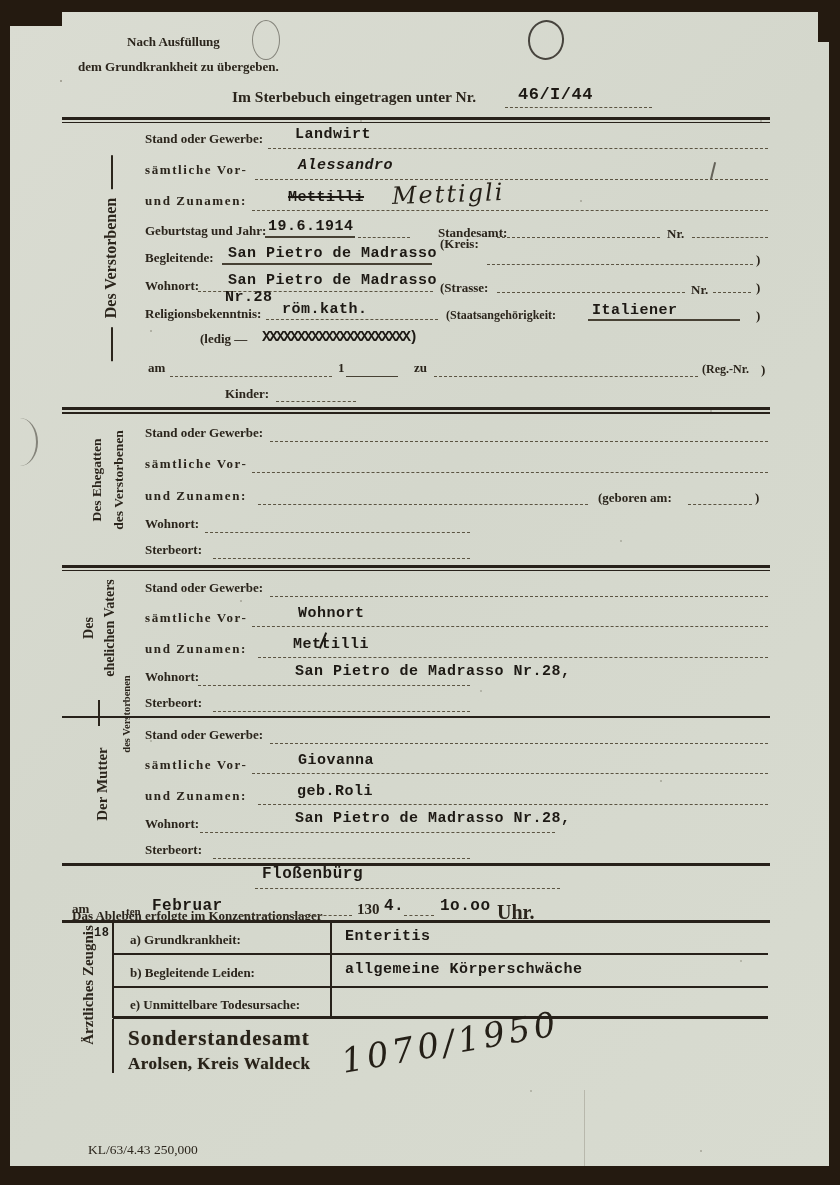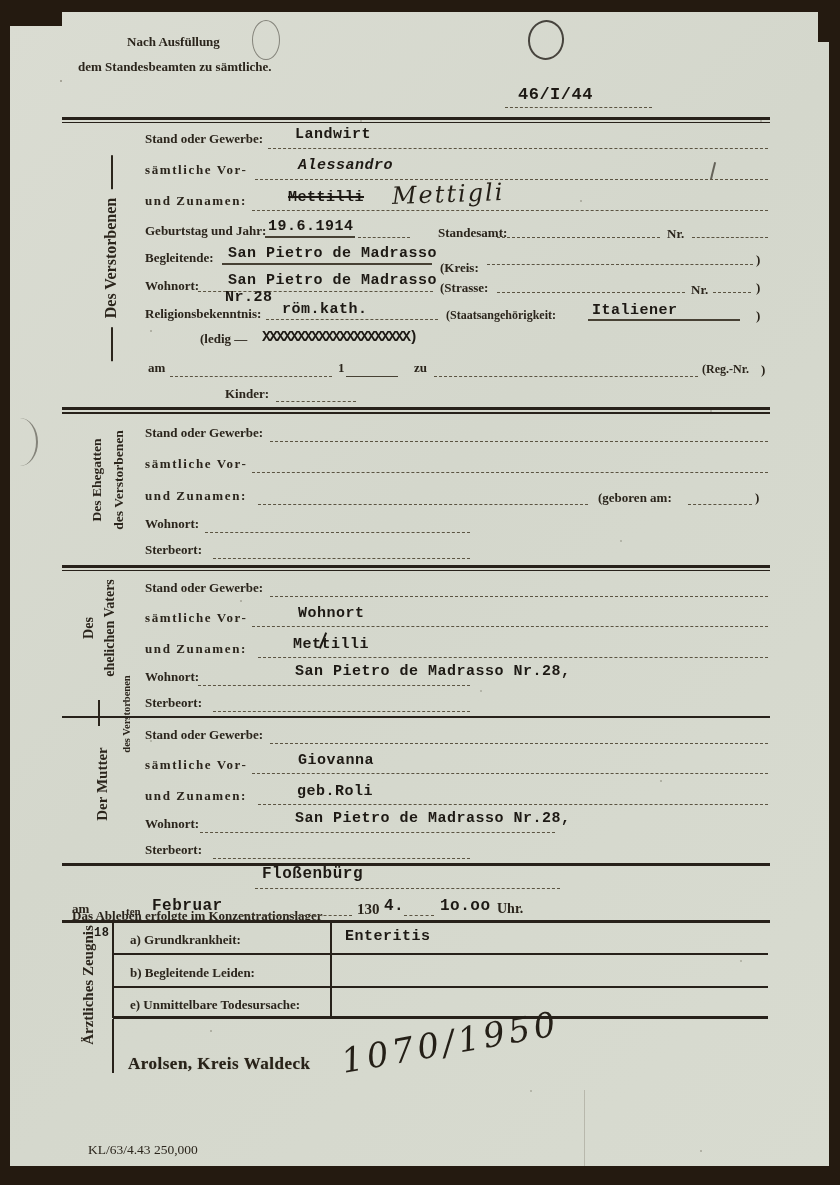--- a/index.html
+++ b/index.html
@@ -47,21 +47,22 @@
   <div class="abs bar" style="left:0;top:0;width:10px;height:1185px;"></div>
   <div class="abs bar" style="left:829px;top:0;width:11px;height:1185px;"></div>
   <div class="abs bar" style="left:0;top:1166px;width:840px;height:19px;"></div>
 
   <div class="abs hole" style="left:252px;top:20px;width:26px;height:38px;border:1.5px solid rgba(50,45,38,.5);"></div>
   <div class="abs hole" style="left:528px;top:20px;width:32px;height:36px;border:2.5px solid rgba(35,30,25,.8);transform:rotate(8deg);"></div>
   <div class="abs hole" style="left:2px;top:418px;width:34px;height:48px;border-right:2px solid rgba(50,45,38,.5);"></div>
   <div class="abs" style="left:712px;top:162px;width:2px;height:18px;background:rgba(40,35,28,.65);transform:rotate(14deg);"></div>
 
   <div class="abs lbl" style="left:127px;top:34px;">Nach Ausfüllung</div>
-  <div class="abs lbl" style="left:78px;top:59px;">dem Standesbeamten zu sämtliche.</div>
+  <div class="abs lbl" style="left:78px;top:59px;">dem Grundkrankheit zu übergeben.</div>
+  <div class="abs lbl" style="left:232px;top:88px;font-size:15.5px;">Im Sterbebuch eingetragen unter Nr.</div>
   <div class="abs type" style="left:518px;top:85px;font-size:17px;">46/I/44</div>
   <div class="abs dot" style="left:505px;top:107px;width:147px;"></div>
 
   <div class="abs rule" style="left:62px;top:117px;width:708px;height:3px;"></div>
   <div class="abs rule" style="left:62px;top:122px;width:708px;height:1px;"></div>
   <div class="abs vlab" style="left:111px;top:258px;font-size:16px;"><span class="vdash"></span><span>Des Verstorbenen</span><span class="vdash"></span></div>
 
   <div class="abs lbl" style="left:145px;top:131px;">Stand oder Gewerbe:</div>
   <div class="abs type" style="left:295px;top:126px;">Landwirt</div>
   <div class="abs dot" style="left:268px;top:148px;width:500px;"></div>
@@ -80,21 +81,21 @@
   <div class="abs sol" style="left:265px;top:236px;width:90px;"></div>
   <div class="abs dot" style="left:358px;top:237px;width:52px;"></div>
   <div class="abs lbl" style="left:438px;top:225px;">Standesamt:</div>
   <div class="abs dot" style="left:497px;top:237px;width:163px;"></div>
   <div class="abs lbl" style="left:667px;top:226px;">Nr.</div>
   <div class="abs dot" style="left:692px;top:237px;width:76px;"></div>
 
   <div class="abs lbl" style="left:145px;top:250px;">Begleitende:</div>
   <div class="abs type" style="left:228px;top:245px;">San Pietro de Madrasso</div>
   <div class="abs sol" style="left:222px;top:263px;width:210px;"></div>
-  <div class="abs lbl" style="left:440px;top:260px;">(Kreis:</div>
+  <div class="abs lbl" style="left:440px;top:236px;">(Kreis:</div>
   <div class="abs dot" style="left:487px;top:264px;width:266px;"></div>
   <div class="abs lbl" style="left:756px;top:252px;">)</div>
 
   <div class="abs lbl" style="left:145px;top:278px;">Wohnort:</div>
   <div class="abs type" style="left:228px;top:272px;">San Pietro de Madrasso</div>
   <div class="abs dot" style="left:198px;top:291px;width:235px;"></div>
   <div class="abs lbl" style="left:440px;top:280px;">(Strasse:</div>
   <div class="abs dot" style="left:497px;top:292px;width:188px;"></div>
   <div class="abs lbl" style="left:691px;top:282px;">Nr.</div>
   <div class="abs dot" style="left:713px;top:292px;width:38px;"></div>
@@ -192,34 +193,36 @@
   <div class="abs dot" style="left:255px;top:888px;width:305px;"></div>
   <div class="abs lbl" style="left:72px;top:901px;">am</div>
   <div class="abs type" style="left:94px;top:926px;font-size:12px;">18.</div>
   <div class="abs lbl" style="left:126px;top:905px;font-size:11px;">ten</div>
   <div class="abs type" style="left:152px;top:897px;font-size:16px;">Februar</div>
   <div class="abs dot" style="left:242px;top:915px;width:110px;"></div>
   <div class="abs lbl" style="left:357px;top:901px;font-size:15px;">130</div>
   <div class="abs type" style="left:384px;top:897px;font-size:16px;">4.</div>
   <div class="abs dot" style="left:404px;top:915px;width:30px;"></div>
   <div class="abs type" style="left:440px;top:897px;font-size:16px;">1o.oo</div>
-  <div class="abs lbl" style="left:497px;top:901px;font-size:14px;">Uhr.</div>
+  <div class="abs lbl" style="left:497px;top:901px;font-size:20px;">Uhr.</div>
 
   <div class="abs rule" style="left:62px;top:920px;width:708px;height:3px;"></div>
   <div class="abs rule" style="left:112px;top:920px;width:2px;height:98px;"></div>
   <div class="abs rule" style="left:330px;top:920px;width:2px;height:98px;"></div>
   <div class="abs rule" style="left:113px;top:953px;width:655px;height:2px;"></div>
   <div class="abs rule" style="left:113px;top:986px;width:655px;height:2px;"></div>
   <div class="abs rule" style="left:113px;top:1016px;width:655px;height:3px;"></div>
   <div class="abs vlab" style="left:88px;top:985px;font-size:15px;">Ärztliches Zeugnis</div>
 
   <div class="abs lbl" style="left:130px;top:932px;">a) Grundkrankheit:</div>
   <div class="abs type" style="left:345px;top:928px;">Enteritis</div>
   <div class="abs lbl" style="left:130px;top:965px;">b) Begleitende Leiden:</div>
+  <div class="abs type" style="left:345px;top:961px;">allgemeine Körperschwäche</div>
   <div class="abs lbl" style="left:130px;top:997px;">e) Unmittelbare Todesursache:</div>
 
   <div class="abs rule" style="left:112px;top:1019px;width:2px;height:54px;"></div>
+  <div class="abs lbl" style="left:128px;top:1026px;font-size:21px;letter-spacing:1px;color:#282218;text-shadow:0 0 1px rgba(40,34,24,.5);">Sonderstandesamt</div>
   <div class="abs lbl" style="left:128px;top:1054px;font-size:17px;letter-spacing:.5px;color:#282218;text-shadow:0 0 1px rgba(40,34,24,.5);">Arolsen, Kreis Waldeck</div>
   <div class="abs hand" style="left:340px;top:1022px;font-size:34px;letter-spacing:4px;transform:rotate(-10deg);">1070/1950</div>
 
   <div class="abs lbl" style="left:88px;top:1142px;font-size:13.5px;font-weight:normal;">KL/63/4.43 250,000</div>
   <div class="abs" style="left:584px;top:1090px;width:1px;height:76px;background:rgba(90,82,66,.25);"></div>
 </div>
 
 </body></html>

